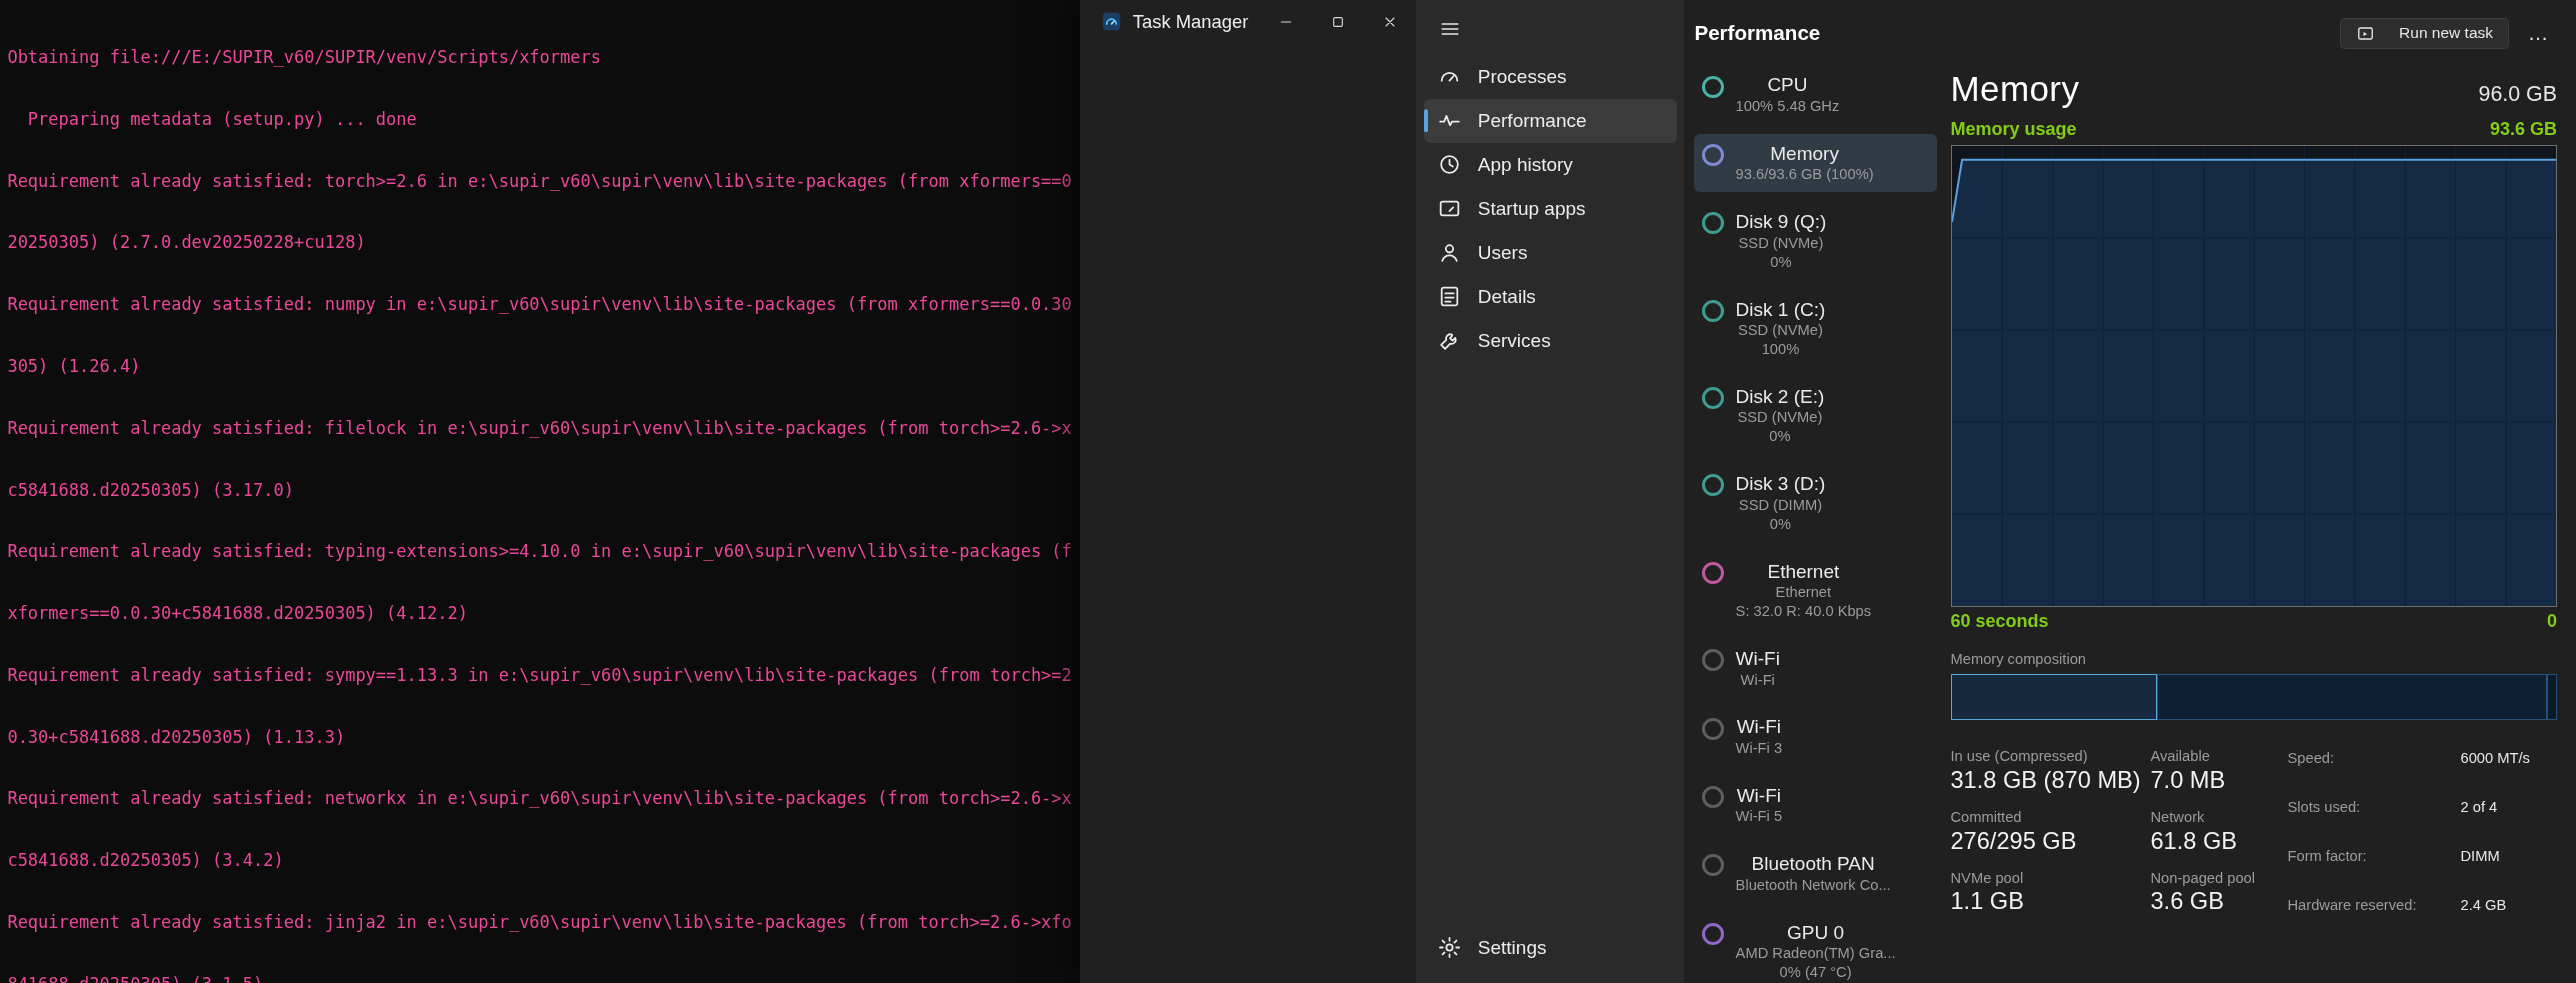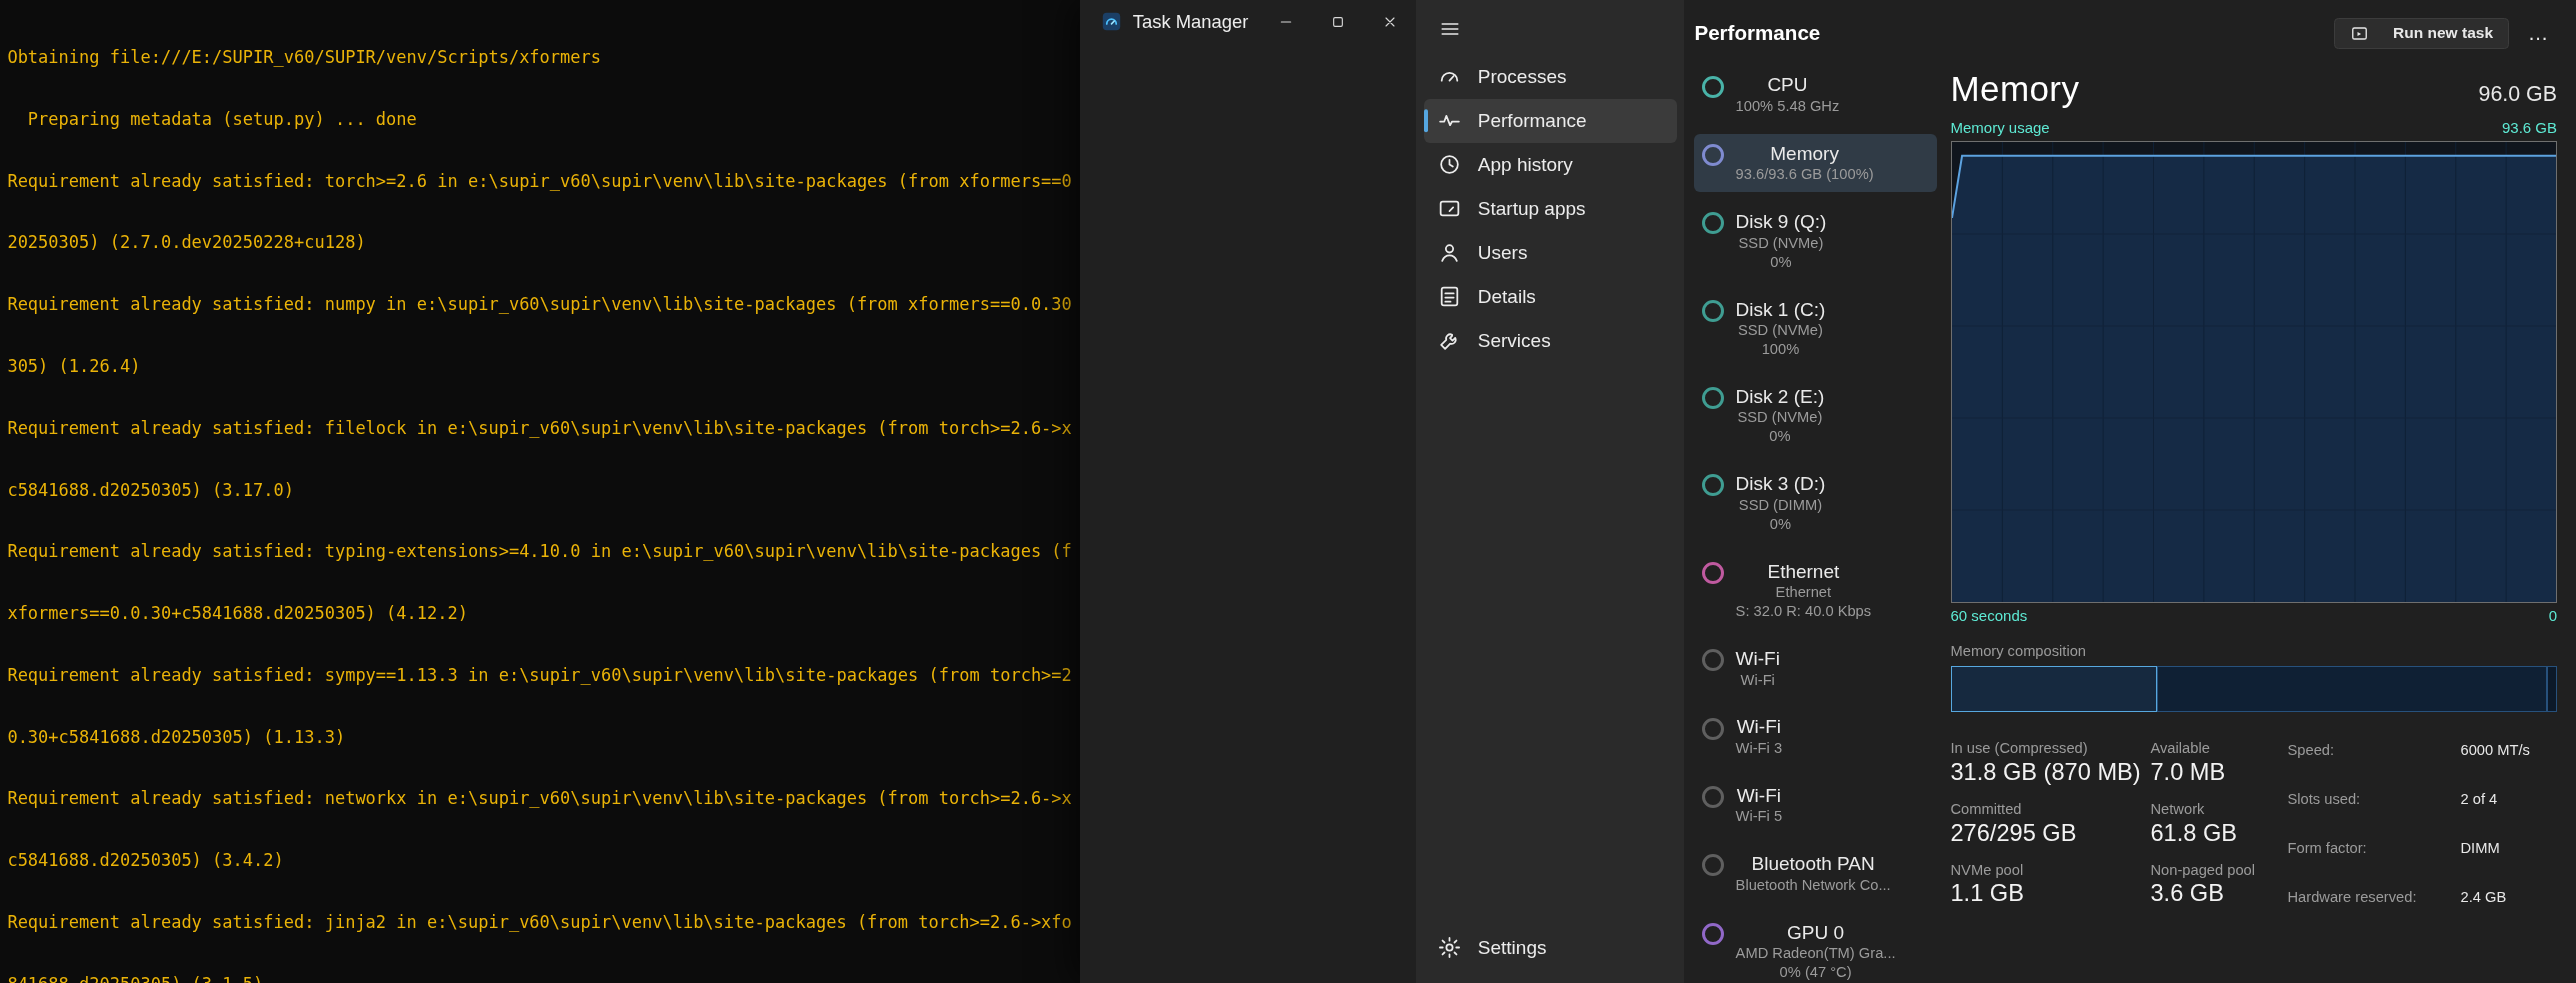--- a/index.html
+++ b/index.html
@@ -4,21 +4,21 @@
 <style>
   * { margin:0; padding:0; box-sizing:border-box; }
   html,body { width:2576px; height:983px; overflow:hidden; }
   body { background:#0c0c0c; font-family:"Liberation Sans",sans-serif; position:relative; }
 
   
   .terminal {
     position:absolute; left:0; top:0; width:1080px; height:983px;
     background:#0c0c0c; padding:5.9px 0 0 7.4px; overflow:hidden;
     font-family:"DejaVu Sans Mono","Liberation Mono",monospace;
-    font-size:17px; line-height:20.6px; color:#eab308; white-space:pre;
+    font-size:17px; line-height:20.6px; color:#ec4899; white-space:pre;
   }
   .terminal .line { height:20.6px; }
 
   
   .tm {
     position:absolute; left:1080px; top:0; width:1496px; height:983px;
     background:#202020; display:flex; flex-direction:row;
     box-shadow:-7.4px 0 34px rgba(0,0,0,.6);
     color:#e8e8e8;
   }
@@ -46,31 +46,31 @@
   .metric.selected { background:#303b46; }
   .ring { width:22px; height:22px; border-radius:50%; border:3.7px solid #777; margin-top:2.2px; flex:0 0 auto; }
   .metric-name { font-size:19px; line-height:23.6px; color:#eaeaea; }
   .metric-sub { font-size:14.7px; line-height:19px; color:#9b9b9b; }
 
   
   .content { flex:1; min-width:0; display:flex; flex-direction:column; }
   .content-header { height:66px; flex:0 0 auto; display:flex; align-items:center; padding:0 19px 0 10.3px; gap:10.3px; }
   .content-title { font-size:20.6px; font-weight:700; color:#ffffff; }
   .run-btn { margin-left:auto; height:31px; display:flex; align-items:center; gap:24px; padding:0 14.7px;
-             background:#2d2d2d; border:0.7px solid #3c3c3c; border-radius:4.4px; font-size:15.5px; color:#e8e8e8;font-weight:bold; }
+             background:#2d2d2d; border:0.7px solid #3c3c3c; border-radius:4.4px; font-size:15.5px; color:#e8e8e8; }
   .run-btn svg { width:19px; height:19px; }
   .more-btn { width:38px; height:31px; display:flex; align-items:center; justify-content:center; border-radius:4.4px; font-size:20.6px; color:#e8e8e8; }
   .content-row { flex:1; display:flex; min-height:0; }
 
   
   .main { flex:1; min-width:0; padding:0 19px 0 7.4px; display:flex; flex-direction:column; }
   .mem-title-row { display:flex; align-items:baseline; margin:2.9px 0 10.3px; }
   .mem-title { font-size:35px; font-weight:300; color:#ffffff; letter-spacing:0.4px; }
   .mem-capacity { margin-left:auto; font-size:21.4px; color:#e8e8e8; }
-  .chart-top-row, .chart-bottom-row { display:flex; font-size:15px; color:#5eead4; }
+  .chart-top-row, .chart-bottom-row { display:flex; font-size:18px; color:#84cc16;font-weight:bold; }
   .chart-top-row { margin-bottom:4.4px; }
   .chart-bottom-row { margin-top:4.4px; }
   .row-right { margin-left:auto; }
   .chart { position:relative; height:462px; border:0.7px solid #6f6f6f; background:#10151d; overflow:hidden; flex:0 0 auto; }
   .chart svg { position:absolute; inset:0; width:100%; height:100%; }
 
   .comp-label { font-size:14.7px; color:#9b9b9b; margin:19px 0 7.4px; }
   .comp-bar { position:relative; height:46px; flex:0 0 auto; }
   .comp-seg { position:absolute; top:0; bottom:0; }
   .seg-inuse   { background:#16293f; border:1.5px solid #57a8df; }

